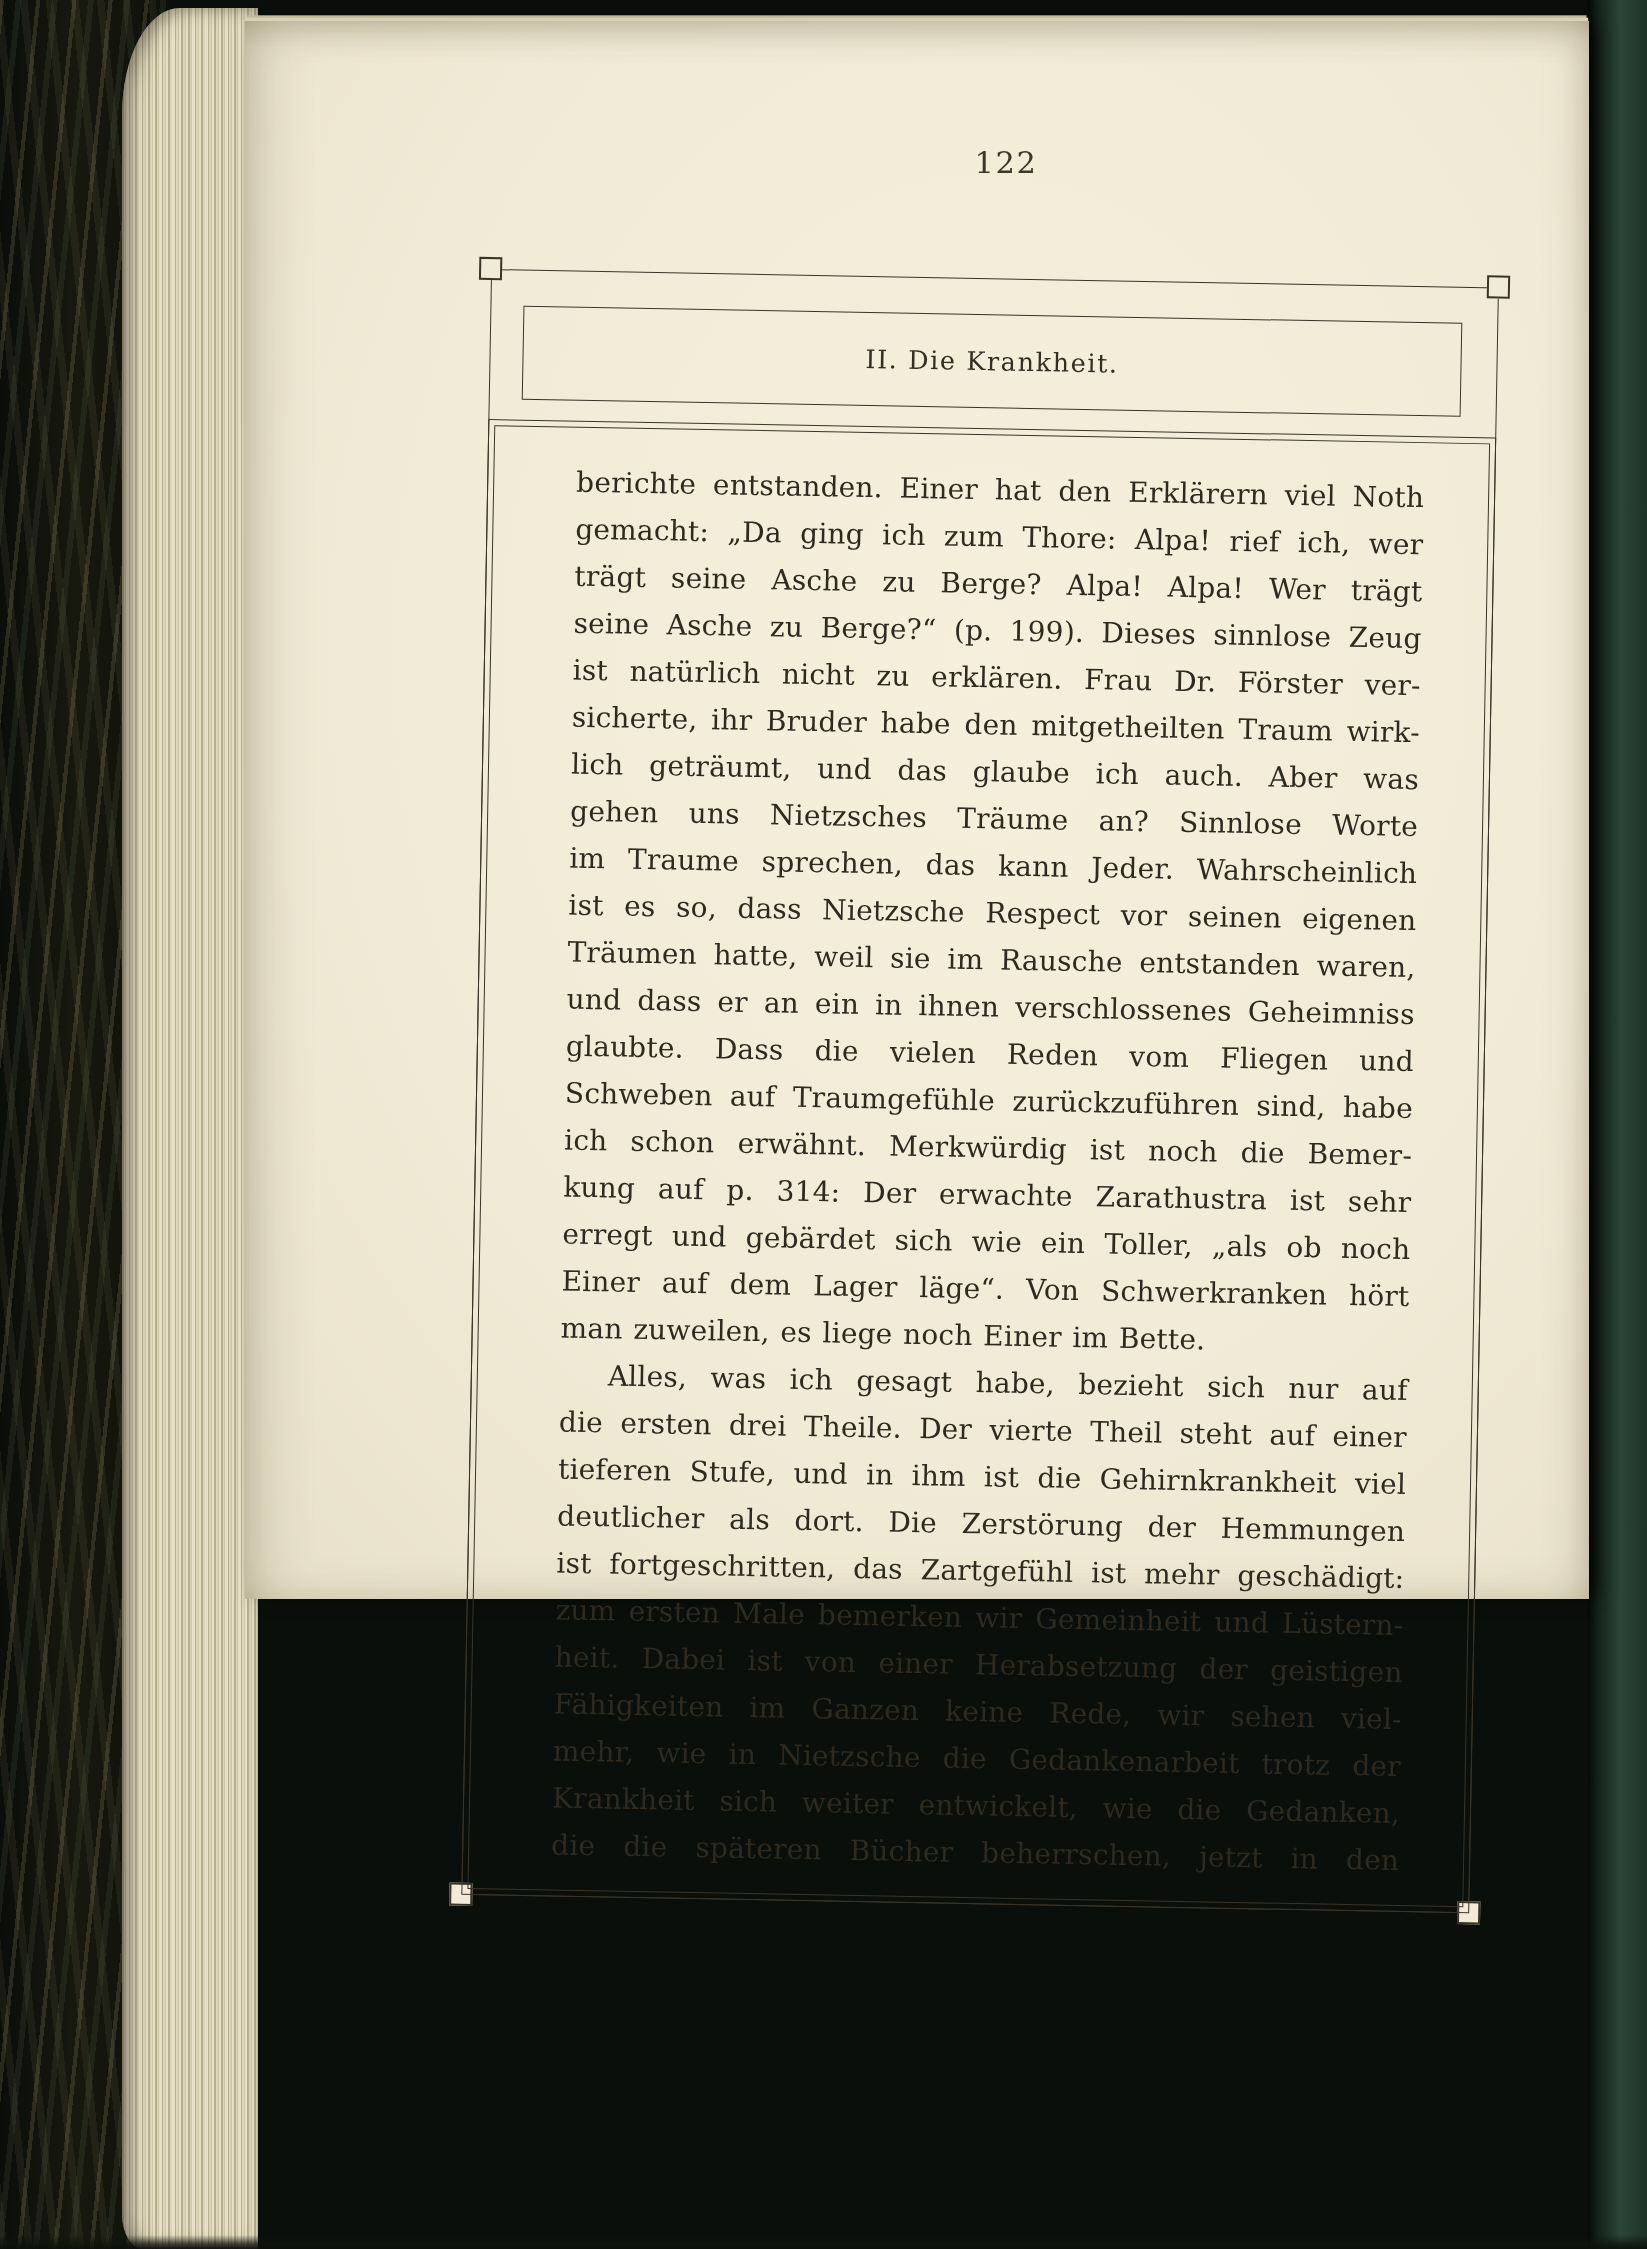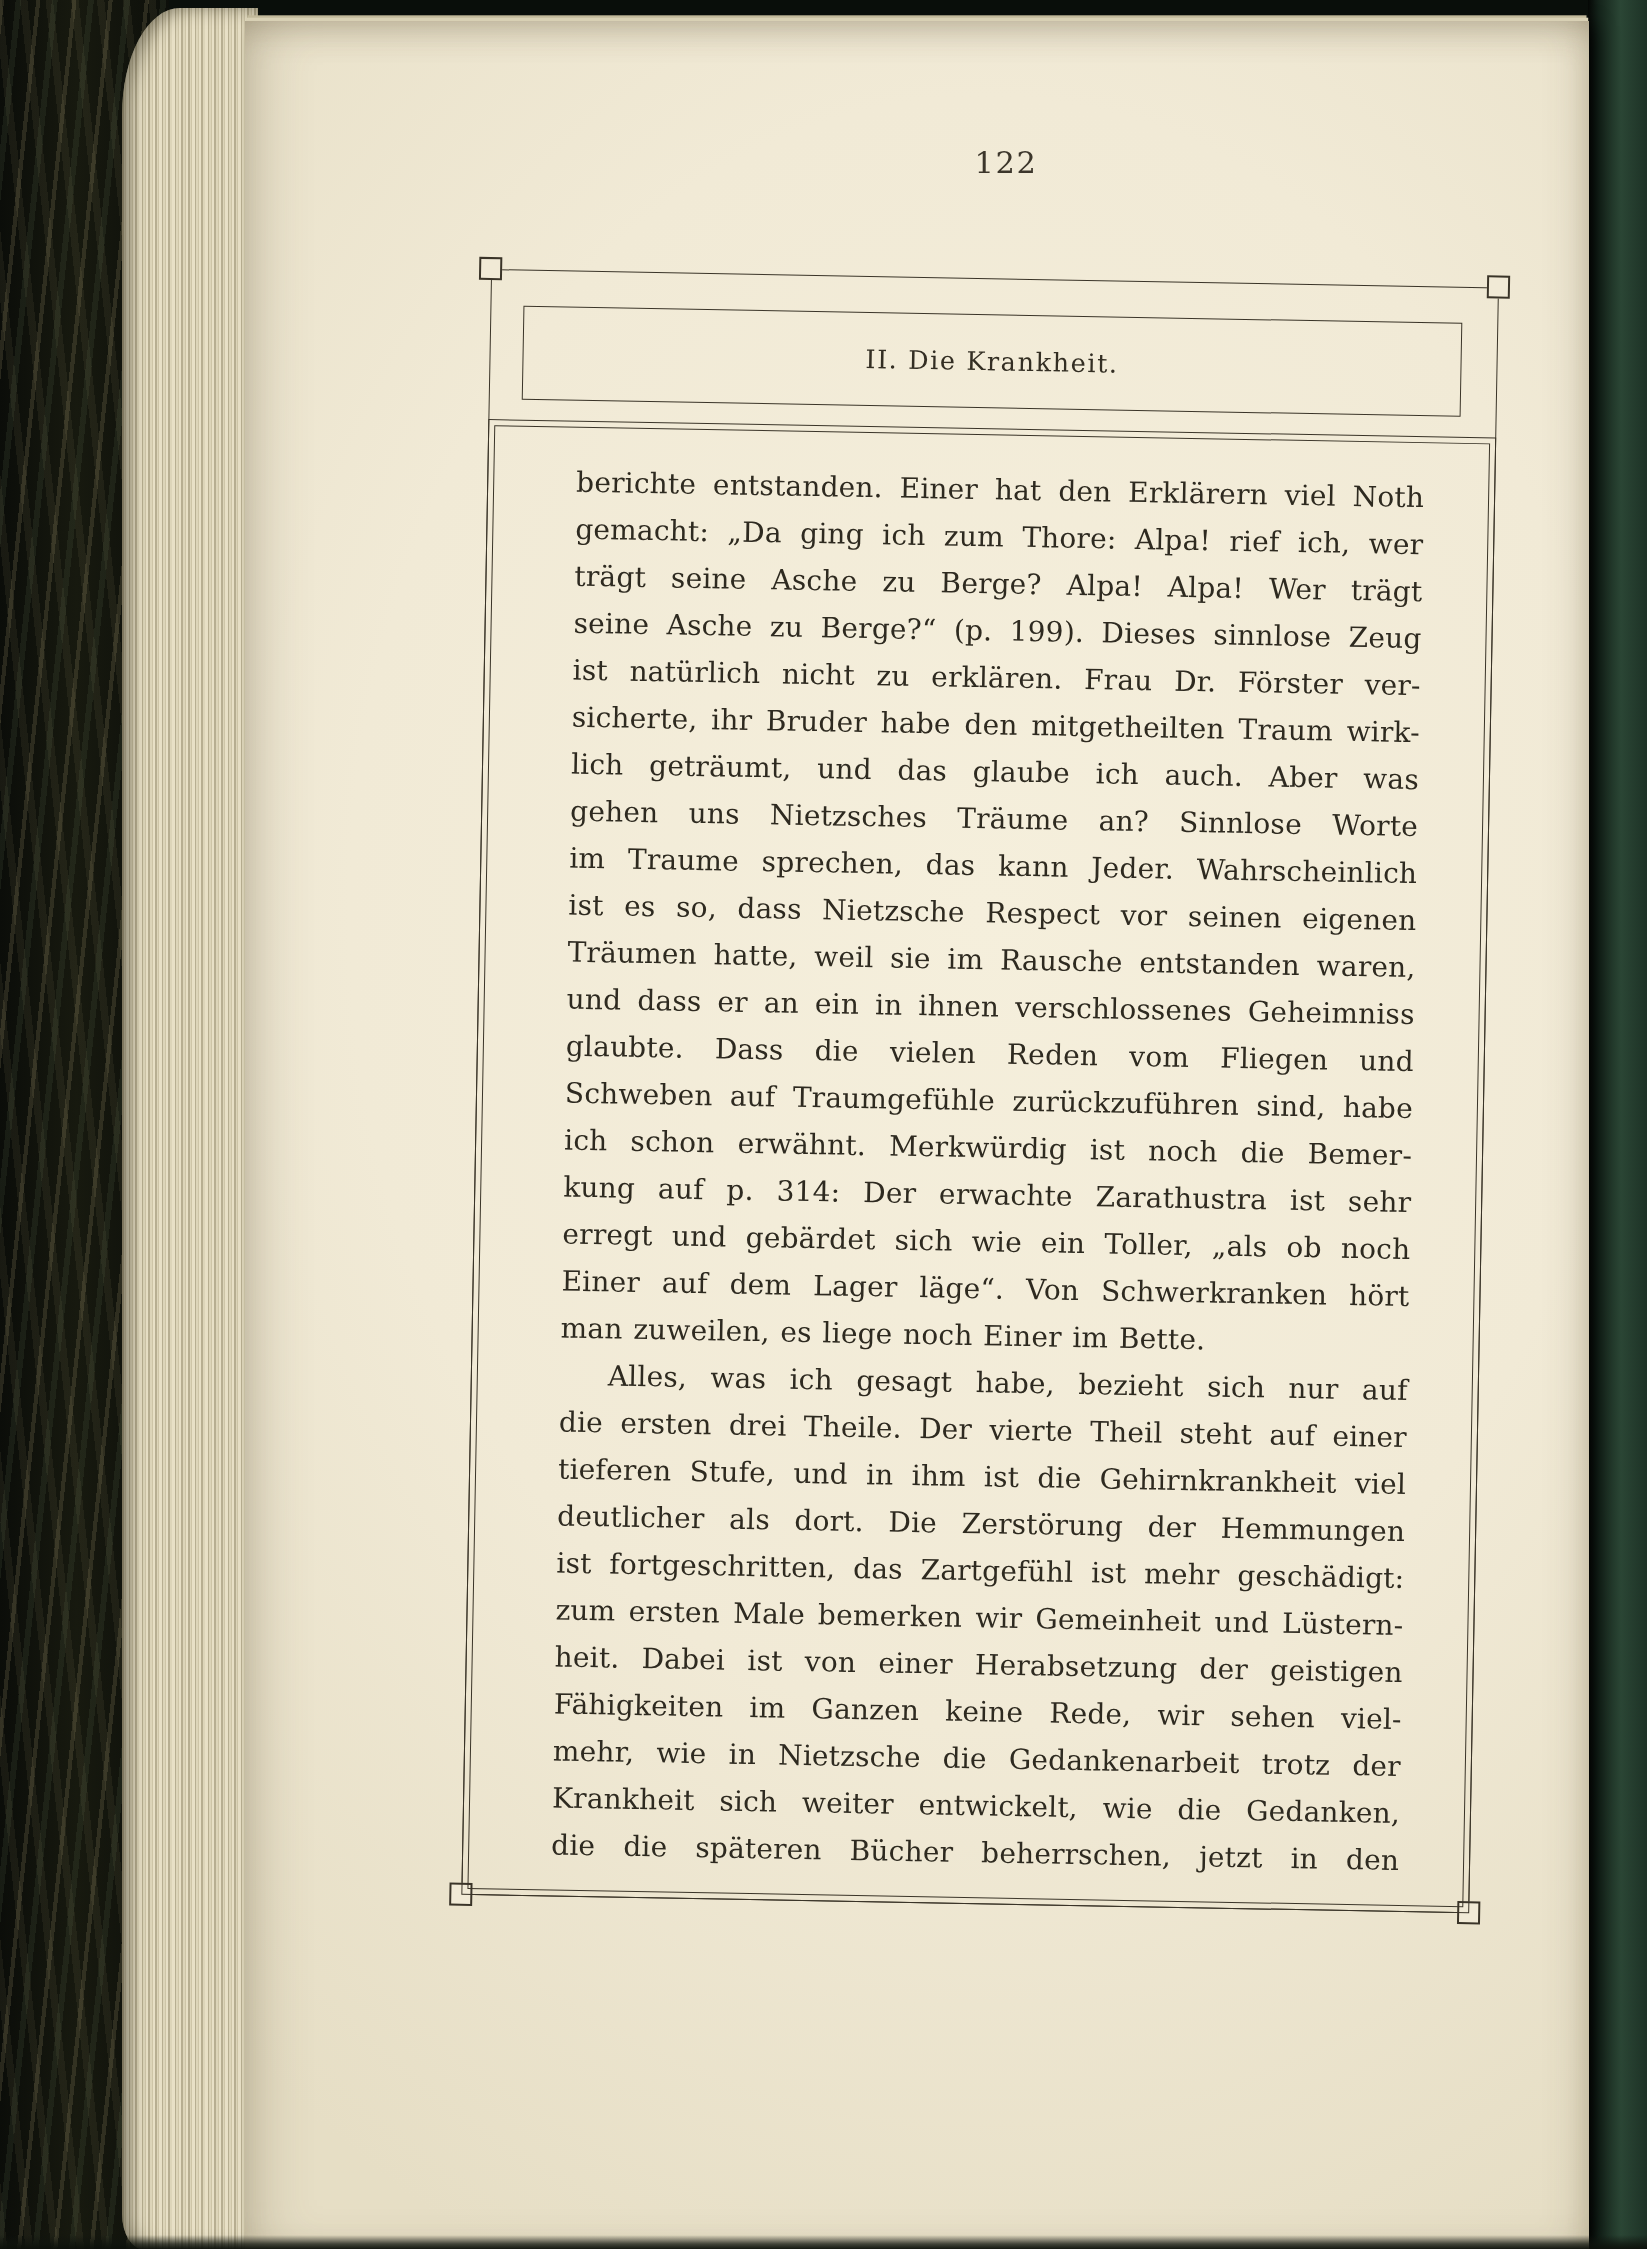--- a/index.html
+++ b/index.html
@@ -26,21 +26,21 @@
   }
 
   
   .cover-right {
     position: absolute; right: 0; top: 0; width: 59px; height: 100%;
     background: linear-gradient(90deg, #060806 0%, #14231a 18%, var(--cover-right-green, #2b4635) 55%, #1d3226 100%);
   }
 
   
   .page {
-    position: absolute; left: 245px; top: 21.4px; width: 1344px; height: 2229px;
+    position: absolute; left: 245px; top: 21.4px; width: 1344px; height: 1578px;
     background: radial-gradient(ellipse 1153px 1482px at 55% 40%, #f5efdc 0%, var(--page, #f1ead6) 55%, #e6dec5 100%);
     box-shadow:
       0 -4.1px 0 -0.8px #d8d0b4,
       0 -8.2px 0 -2.5px #c2b99b,
       10px 0 18px -5px rgba(0,0,0,0.75),
       inset 28px 0 58px -20px rgba(90,75,45,0.30),
       inset -21.4px 0 45px -21.4px rgba(90,75,45,0.30),
       inset 0 21.4px 37px -18px rgba(90,75,45,0.28);
   }
 

